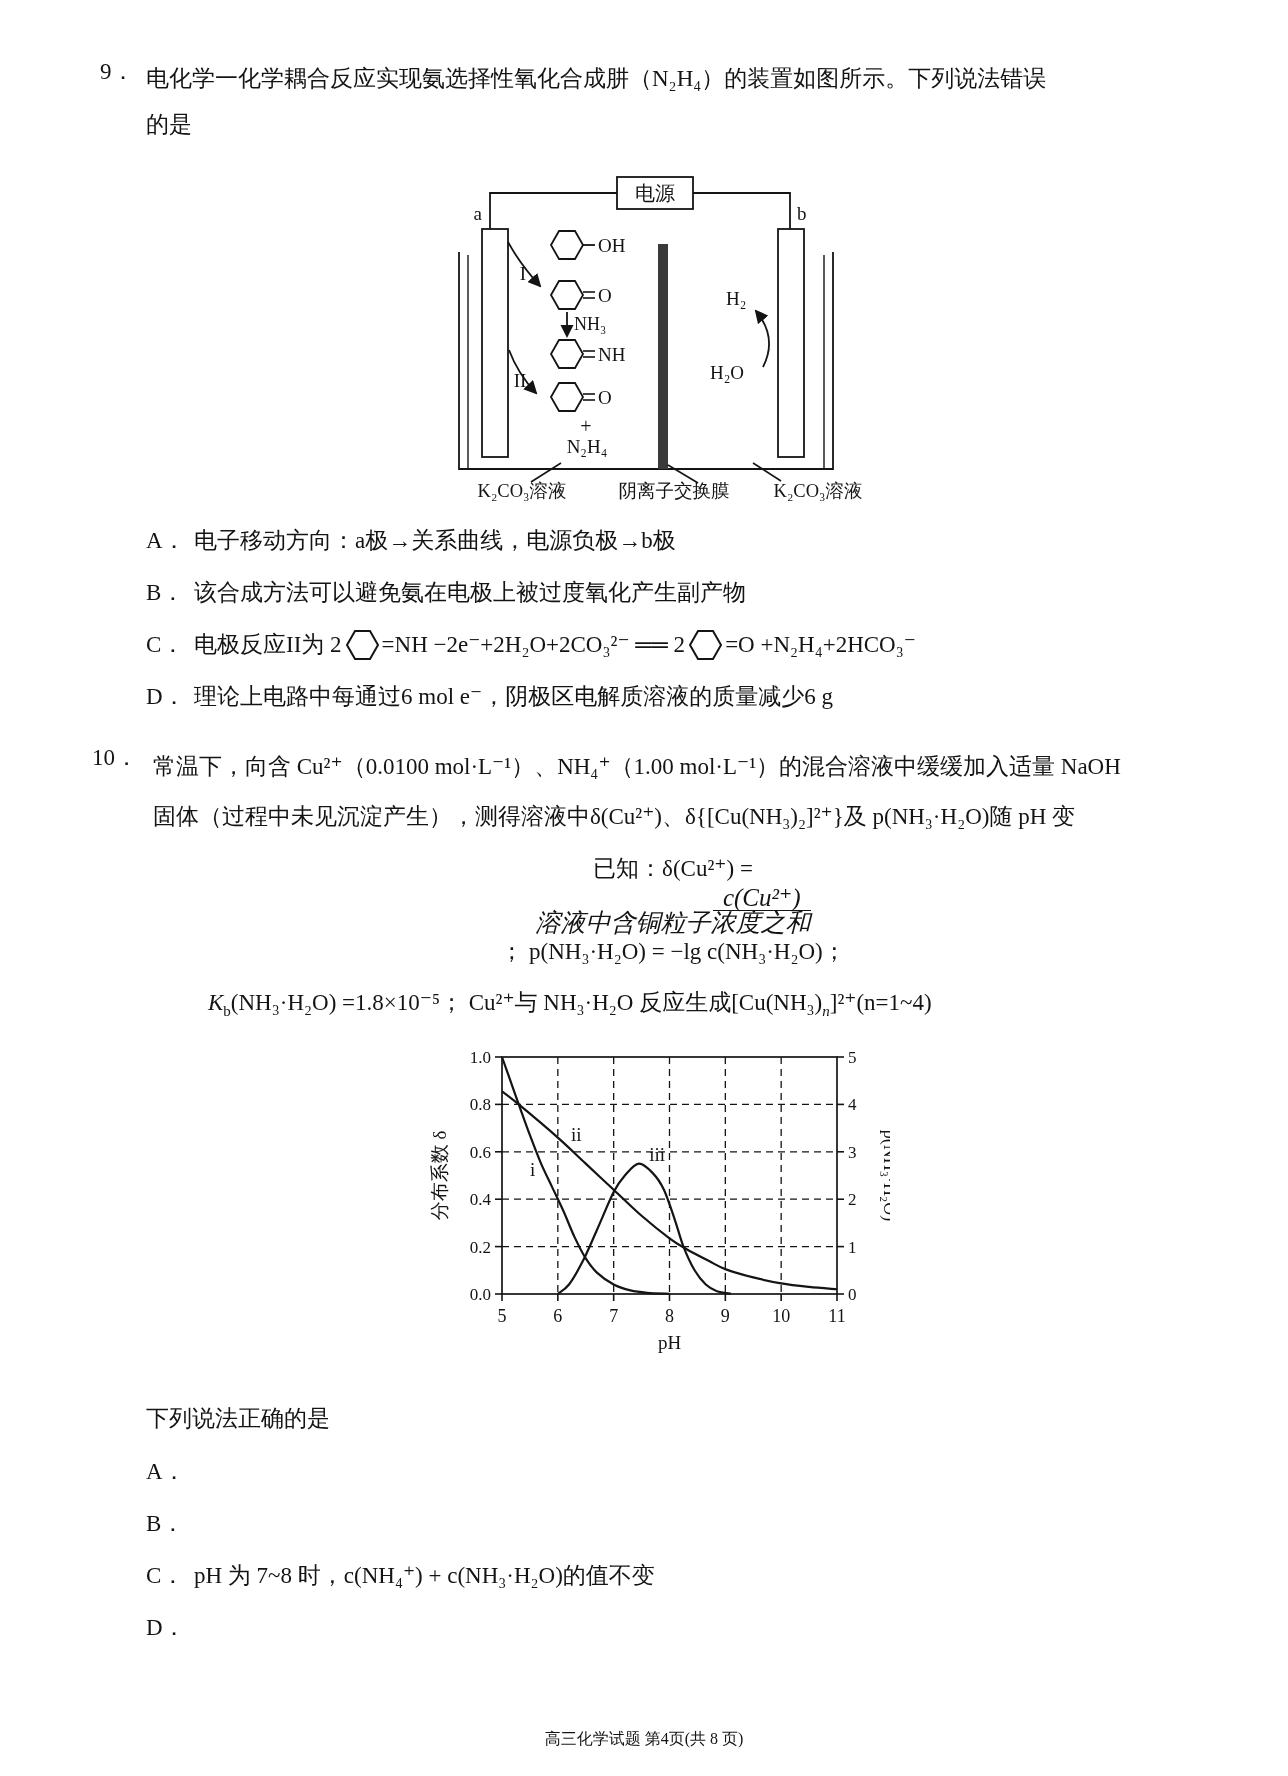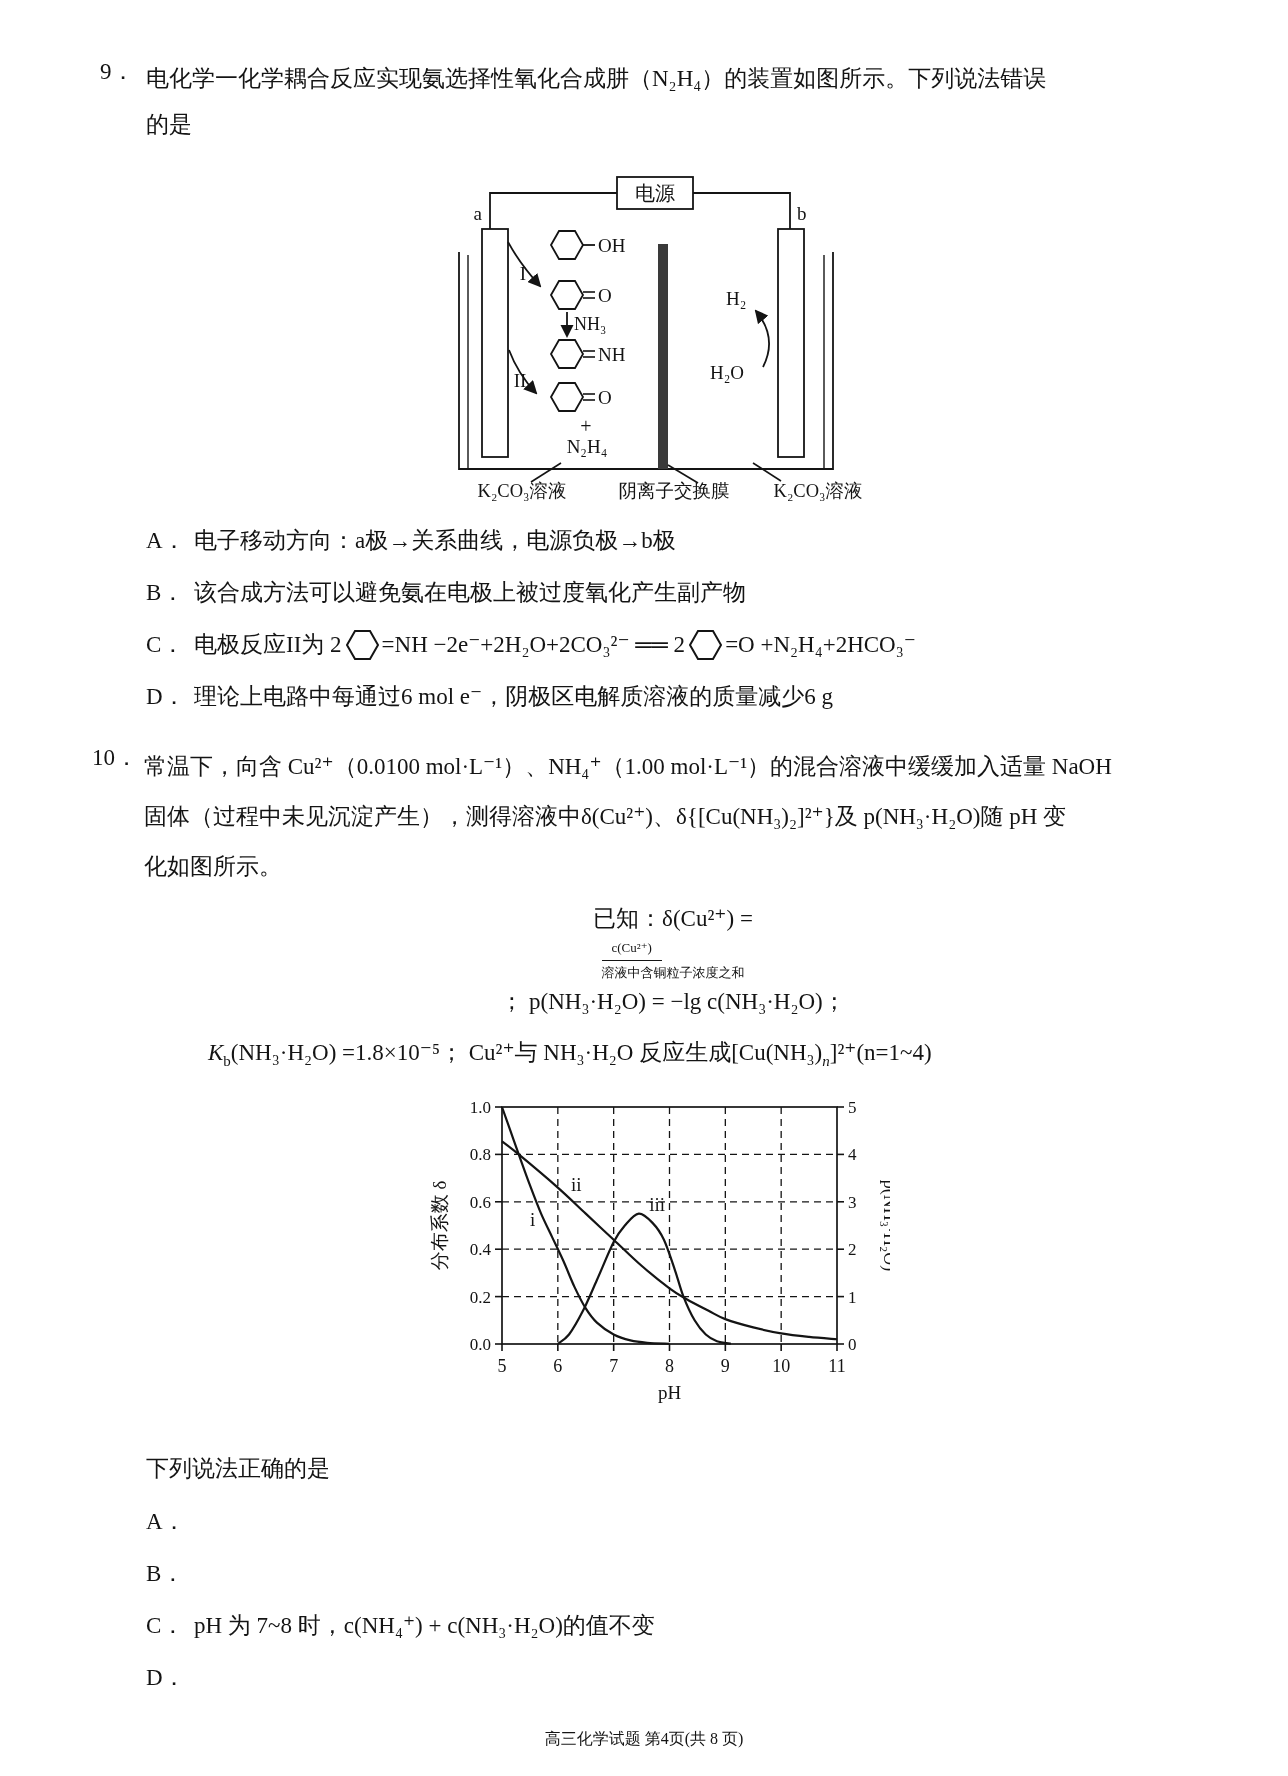--- a/index.html
+++ b/index.html
@@ -11,21 +11,21 @@
   .qnum10{flex:none;width:52px;margin-left:-8px;}
   .qtext{flex:1;line-height:46px;}
   .qtext10 div{line-height:50px;}
   .figwrap{width:460px;margin:4px auto 0 auto;}
   .chartwrap{width:480px;margin:6px auto 0 auto;}
   .opt{display:flex;align-items:center;margin:14px 0 0 46px;line-height:38px;}
   .opt .olabel{flex:none;width:48px;}
   .opt-c{flex-wrap:nowrap;}
   .hexicon{margin:0 2px;flex:none;}
   .known-row{display:flex;align-items:center;margin:10px 0 0 46px;line-height:34px;flex-direction:column;}
-  .frac{display:inline-flex;flex-direction:column;align-items:flex-start;margin:0 6px;font-size:13px;line-height:24px;}
+  .frac{display:inline-flex;flex-direction:column;align-items:flex-end;margin:0 6px;font-size:25px;line-height:24px;font-style:italic;}
   .frac .fnum{padding:0 10px;border-bottom:1.6px solid #141414;}
   .kb-row{margin:14px 0 0 108px;line-height:40px;}
   .kb-row sub{font-size:15px;}
   .prompt{margin:26px 0 0 46px;line-height:40px;}
   .footer{position:absolute;left:0;bottom:26px;width:100%;text-align:center;font-size:16px;}
   svg text{font-family:"Liberation Serif","DejaVu Serif",serif;fill:#141414;}
 </style>
 </head>
 <body>
 
@@ -126,26 +126,25 @@
     <svg class="hexicon" viewBox="0 0 36 34" width="36" height="34">
       <polygon points="3,17 11,3 26,3 34,17 26,31 11,31" fill="none" stroke="#141414" stroke-width="2"></polygon>
     </svg>
     <span>=O +N₂H₄+2HCO₃⁻</span>
   </div>
   <div class="opt">
     <span class="olabel">D．</span>
     <span>理论上电路中每通过6 mol e⁻，阴极区电解质溶液的质量减少6 g</span>
   </div>
 
-  <div class="qrow" style="margin-top:26px;">
+  <div class="qrow" style="margin-top:26px;gap:9px;">
     <span class="qnum10">10．</span>
     <span class="qtext qtext10">
       <div>常温下，向含 Cu²⁺（0.0100 mol·L⁻¹）、NH₄⁺（1.00 mol·L⁻¹）的混合溶液中缓缓加入适量 NaOH</div>
       <div>固体（过程中未见沉淀产生），测得溶液中δ(Cu²⁺)、δ{[Cu(NH₃)₂]²⁺}及 p(NH₃·H₂O)随 pH 变</div>
-      <div>化如图所示。</div>
     </span>
   </div>
 
   <div class="known-row">
     <span>已知：δ(Cu²⁺) =</span>
     <span class="frac">
       <span class="fnum">c(Cu²⁺)</span>
       <span class="fden">溶液中含铜粒子浓度之和</span>
     </span>
     <span>；  p(NH₃·H₂O) = −lg c(NH₃·H₂O)；</span>

